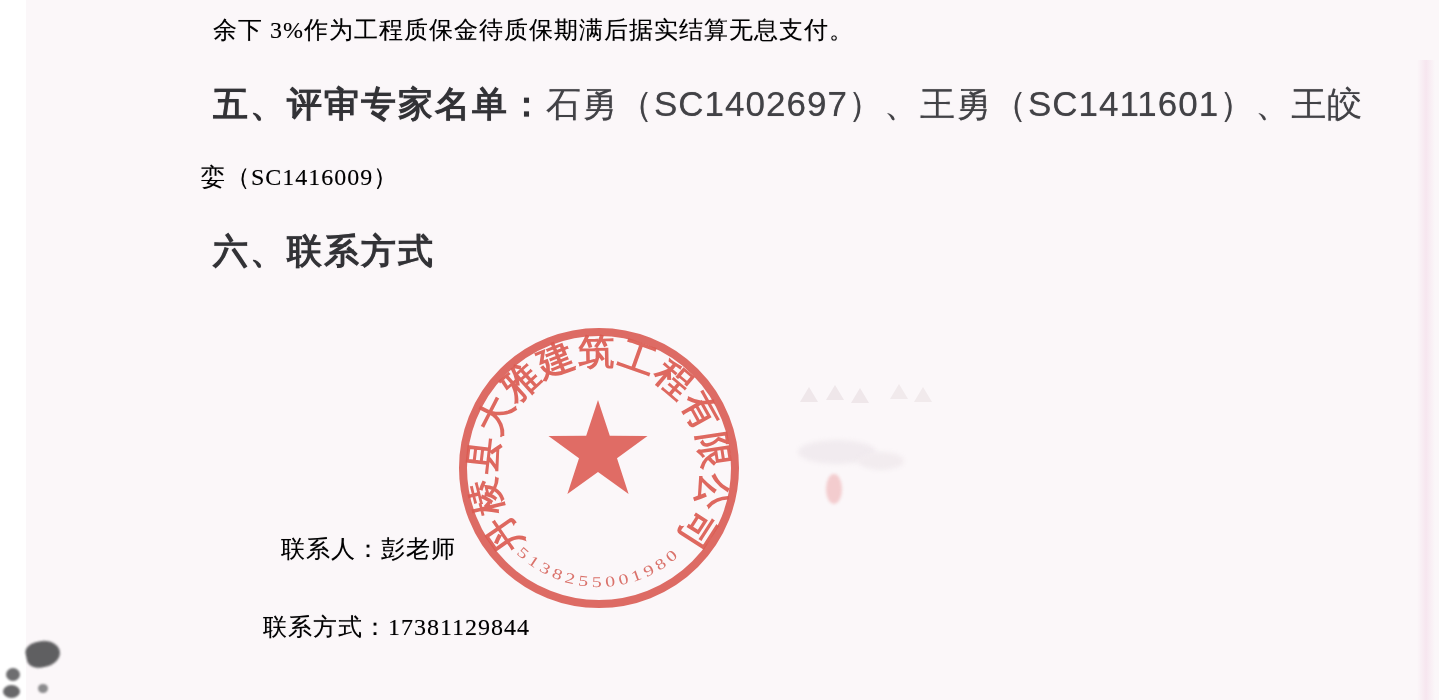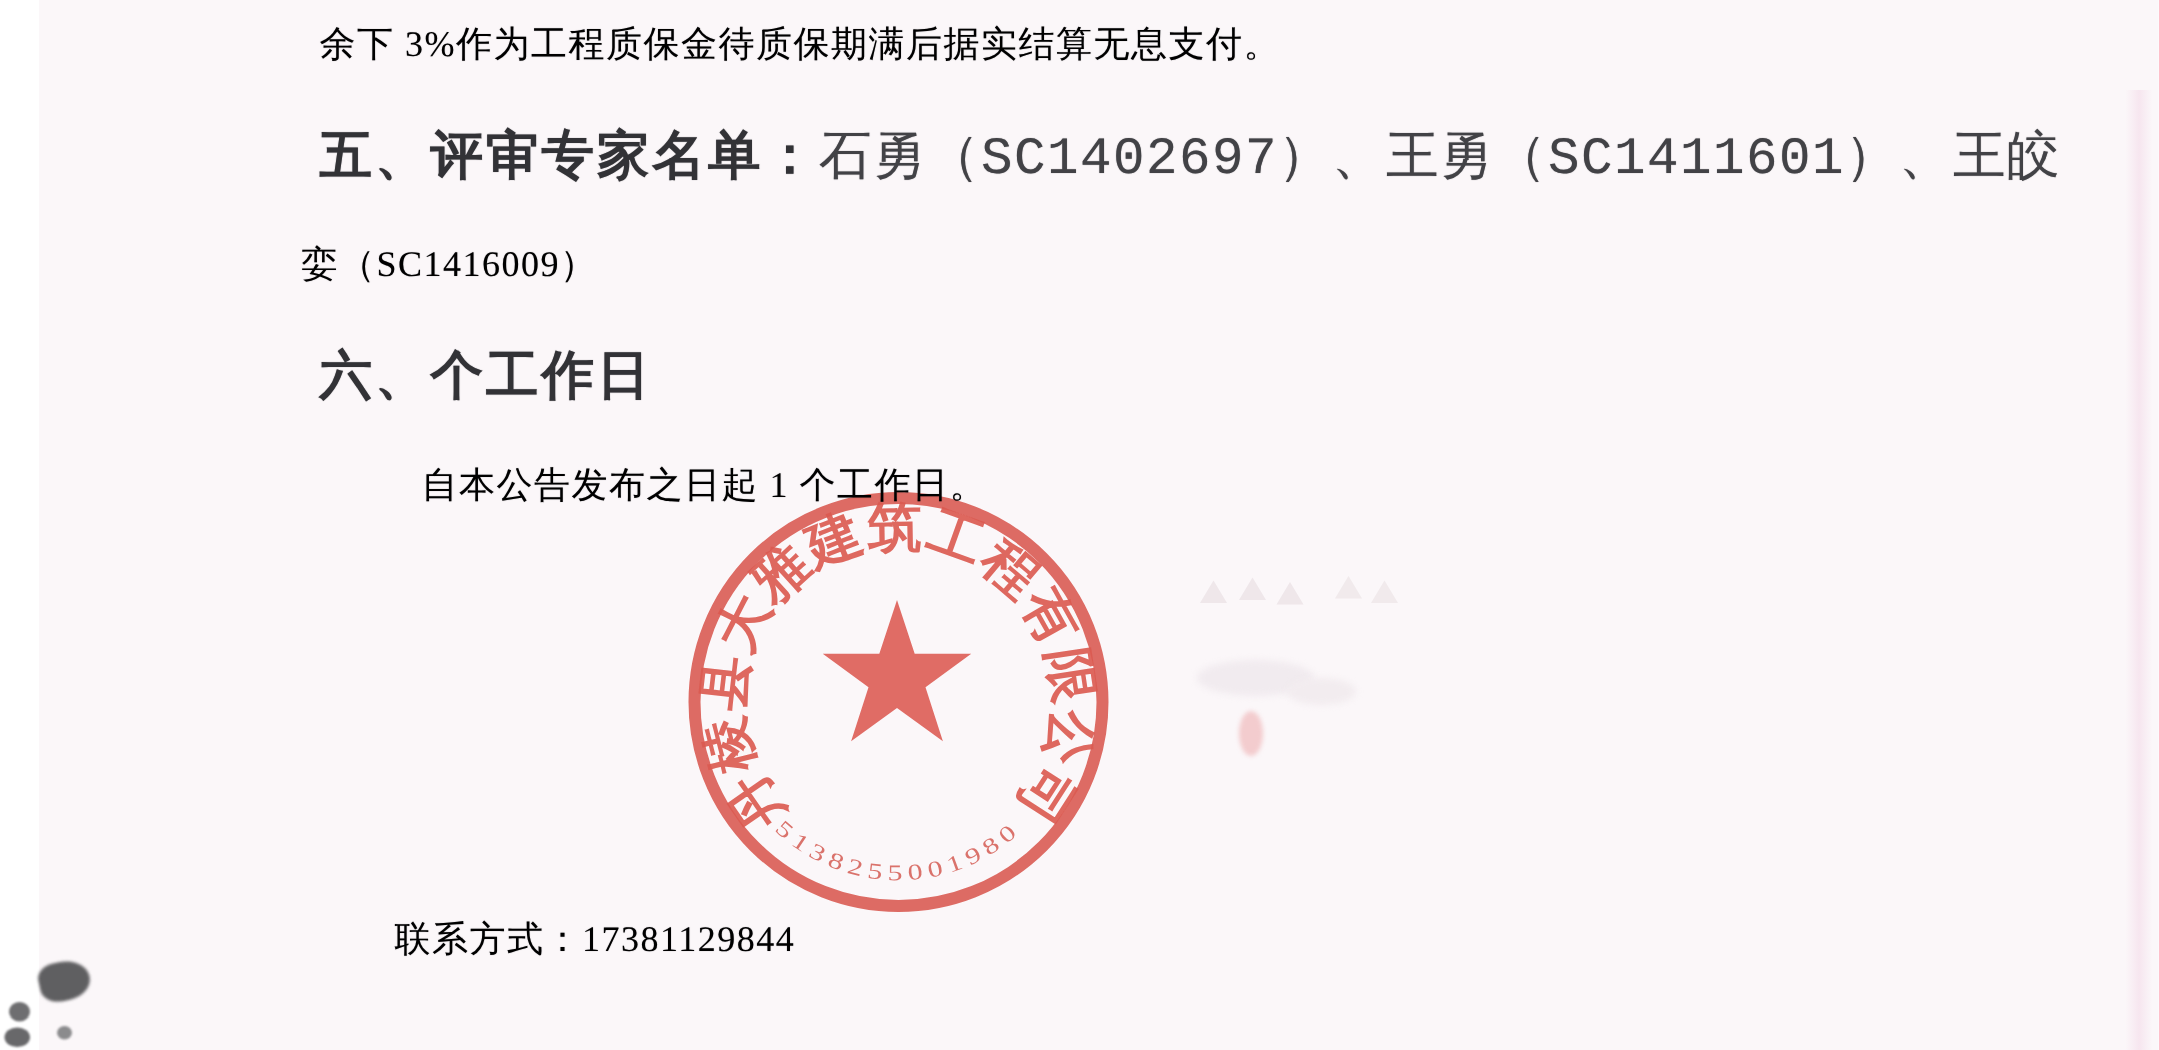--- a/index.html
+++ b/index.html
@@ -30,21 +30,21 @@
   }
   .heading{
     font-family:"Liberation Sans","DejaVu Sans",sans-serif;
     font-weight:700;
     font-size:35px;
     color:#323236;
     letter-spacing:2px;
     text-shadow:0 0 0.7px rgba(50,50,55,.6);
   }
   .heading .body-part{
-    font-family:Liberation Mono, monospace;
+    font-family:Liberation Sans, sans-serif;
     font-weight:400;
     color:#424246;
     letter-spacing:1px;
   }
   .stamp{
     position:absolute;
     left:449px;top:318px;
     width:300px;height:300px;
     mix-blend-mode:multiply;
     opacity:.92;
@@ -67,26 +67,26 @@
 
   <div class="edge-left"></div>
   <div class="edge-right-band"></div>
 
   <p class="line" style="left:213px;top:8px">余下 3%作为工程质保金待质保期满后据实结算无息支付。</p>
 
   <p class="line heading" style="left:213px;top:82px"><span>五、评审专家名单：</span><span class="body-part">石勇（SC1402697）、王勇（SC1411601）、王皎</span></p>
 
   <p class="line" style="left:201px;top:155px">娈（SC1416009）</p>
 
-  <p class="line heading" style="left:213px;top:229px">六、个工作日</p>
-
-  <p class="line" style="left:281px;top:302px">自本公告发布之日起 1 个工作日。</p>
+  <p class="line heading" style="left:213px;top:229px">六、联系方式</p>
 
 
 
+
+  <p class="line" style="left:281px;top:527px"><span>联系人：</span><span>彭老师</span></p>
 
   <p class="line" style="left:263px;top:605px"><span>联系方式：</span><span>17381129844</span></p>
 
   <svg class="stamp" viewBox="0 0 300 300" xmlns="http://www.w3.org/2000/svg">
     <defs>
       <path id="arcTop" d="M 76.5 223.5 A 104 104 0 1 1 223.5 223.5" fill="none"></path>
       <path id="arcBottom" d="M 65.9 234.1 A 119 119 0 0 0 234.1 234.1" fill="none"></path>
     </defs>
     <circle cx="150" cy="150" r="136" fill="none" stroke="#d94b41" stroke-width="8" stroke-opacity="0.88"></circle>
     <polygon points="149,82 160.8,117.8 198.5,117.9 168,140.2 179.6,176.1 149,154 118.4,176.1 130,140.2 99.5,117.9 137.2,117.8" fill="#df5148" fill-opacity="0.9"></polygon>

